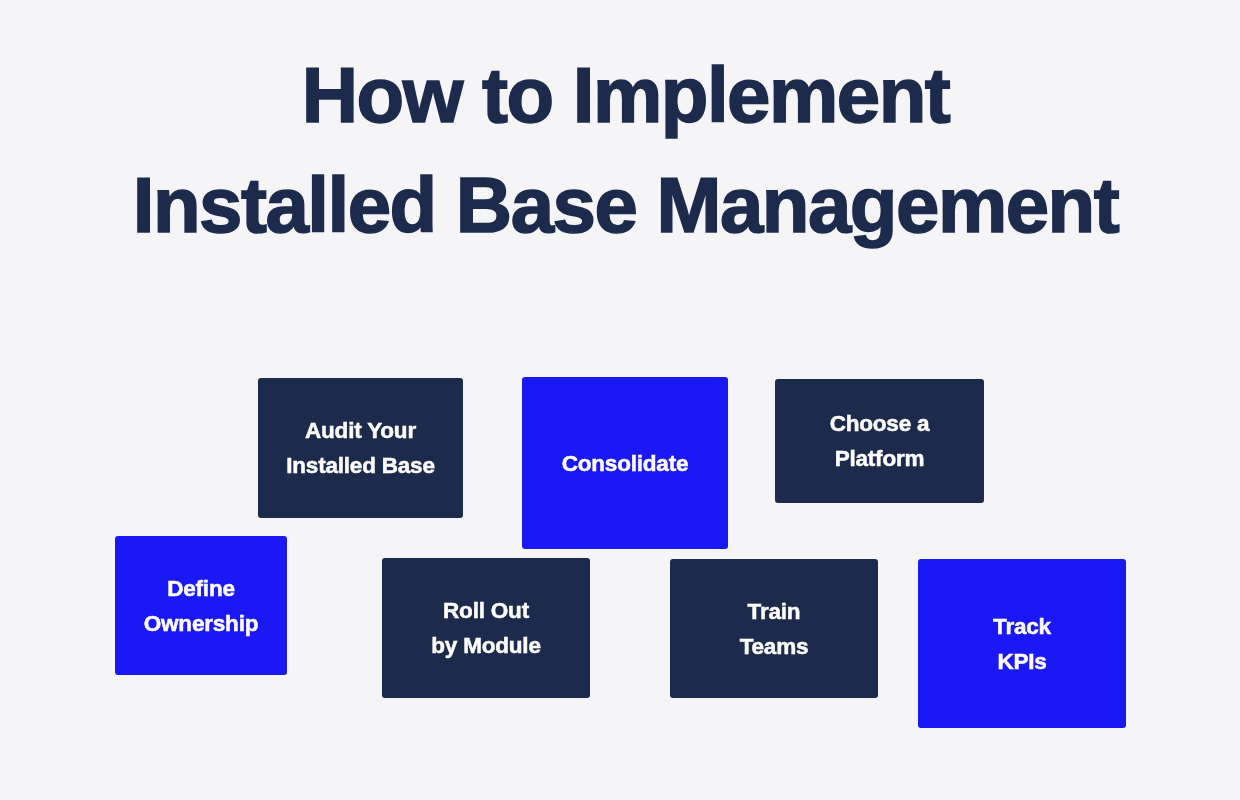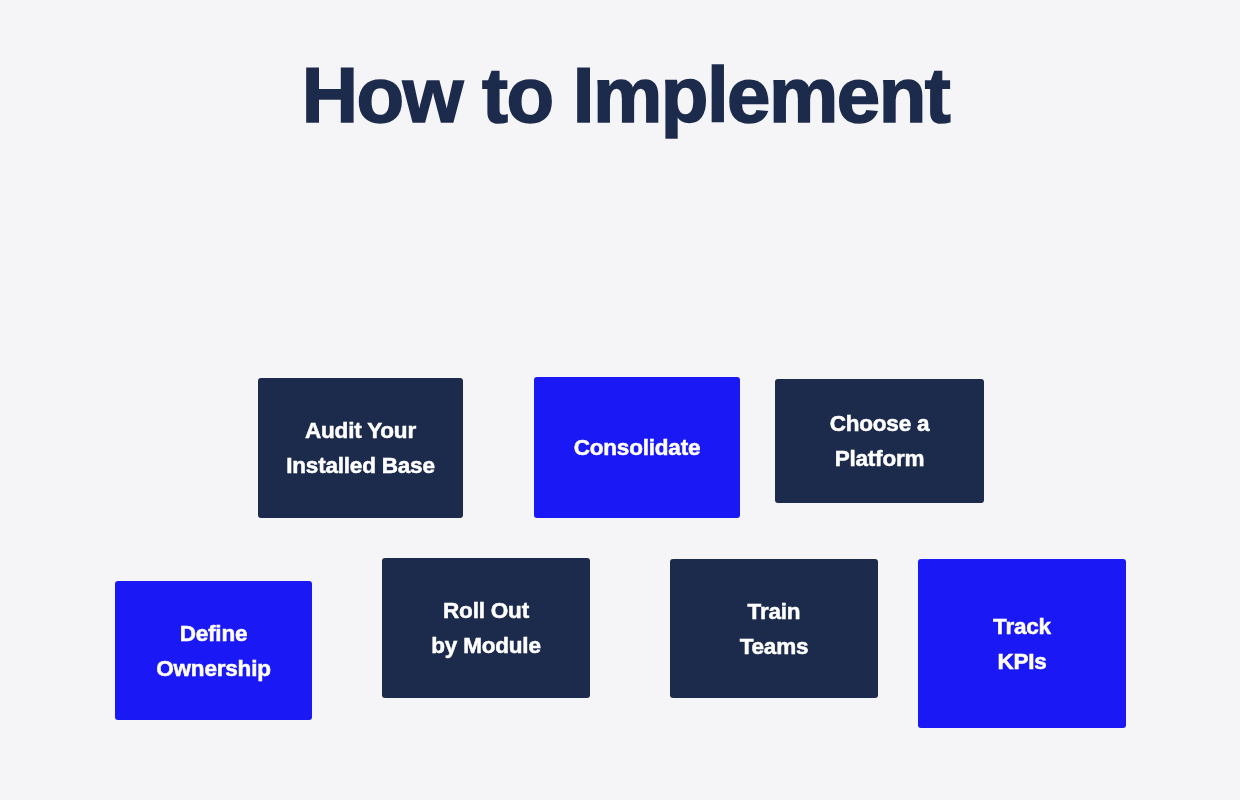--- a/index.html
+++ b/index.html
@@ -75,36 +75,37 @@
     font-weight: 700;
     font-size: 22.5px;
     line-height: 35px;
     letter-spacing: -0.2px;
     white-space: nowrap;
     -webkit-text-stroke: 0.5px #ffffff;
   }
 
   
   #step-0 { left: 258px; top: 346px; width: 205px; height: 140px; }
-  #step-1 { left: 534px; top: 345px; width: 206px; height: 141px; }
+  #step-1 { left: 522px; top: 345px; width: 206px; height: 172px; }
   #step-2 { left: 775px; top: 347px; width: 209px; height: 124px; }
 
   
-  #step-3 { left: 115px; top: 549px; width: 197px; height: 139px; }
+  #step-3 { left: 115px; top: 504px; width: 172px; height: 139px; }
   #step-4 { left: 382px; top: 526px; width: 208px; height: 140px; }
   #step-5 { left: 670px; top: 527px; width: 208px; height: 139px; }
   #step-6 { left: 918px; top: 527px; width: 208px; height: 169px; }
 </style>
 </head>
 <body>
 
 <div class="canvas">
 
   <div class="title-block">
     <span class="title-line">How to Implement</span>
+    <span class="title-line">Installed Base Management</span>
   </div>
 
   <div class="steps-area">
 
     <div class="step-box navy" id="step-0">
       <span class="step-line">Audit Your</span>
       <span class="step-line">Installed Base</span>
     </div>
 
     <div class="step-box blue" id="step-1">

